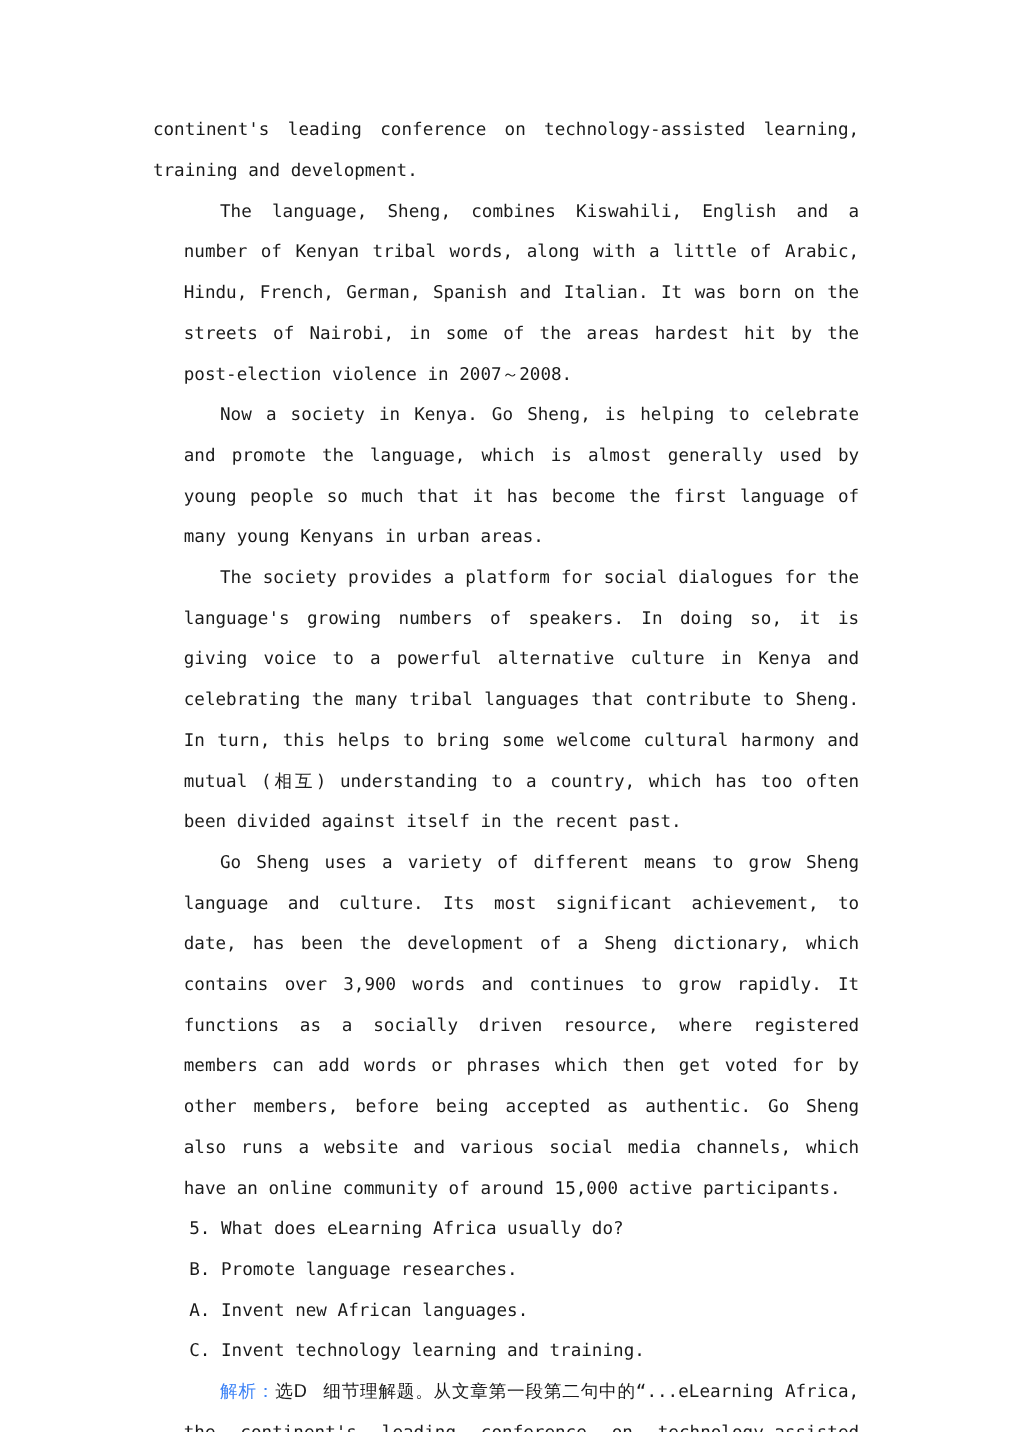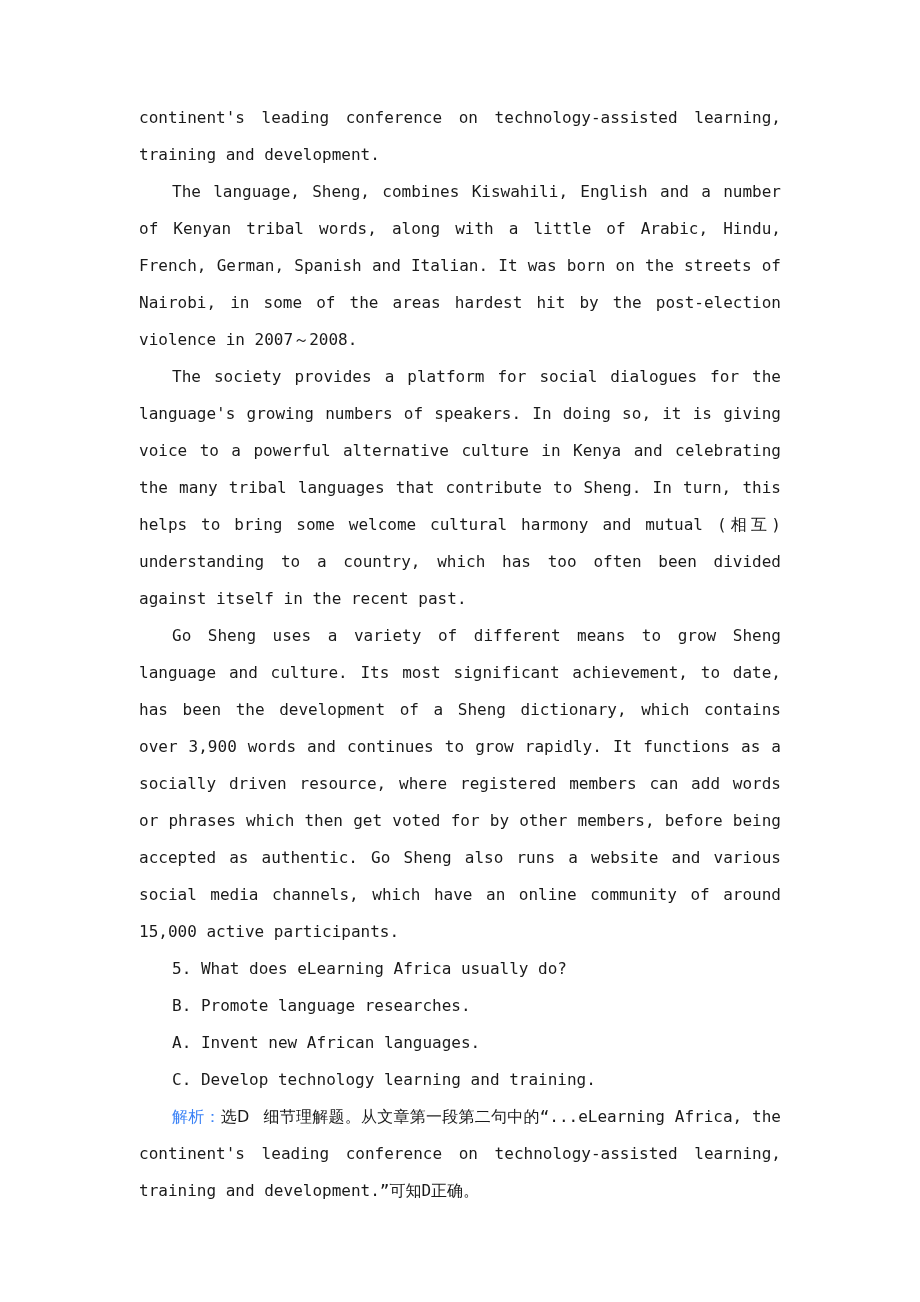--- a/index.html
+++ b/index.html
@@ -12,40 +12,41 @@
     font-family: "DejaVu Sans Mono", "Liberation Mono", monospace;
     font-size: 16px;
     line-height: 37px;
     color: #1a1a1a;
   }
   .para {
     margin: 0;
     text-align: justify;
     text-align-last: left;
   }
-  .indent { text-indent: 33px; }
+  .indent { text-indent: 33px; margin-left: 28px; }
   .q-line { margin: 0; padding-left: 33px; white-space: pre; }
   .label-guide { color: #e61ce6; font-family: "DejaVu Sans", sans-serif; }
   .label-analysis { color: #3b82f6; font-family: "DejaVu Sans", sans-serif; }
   .cjk { font-family: "DejaVu Sans", sans-serif; }
   .spacer { display: inline-block; width: 14px; }
 </style>
 </head>
 <body>
 
 <div class="page">
 
   <p class="para">continent's leading conference on technology-assisted learning, training and development.</p>
   <p class="para indent">The language, Sheng, combines Kiswahili, English and a number of Kenyan tribal words, along with a little of Arabic, Hindu, French, German, Spanish and Italian. It was born on the streets of Nairobi, in some of the areas hardest hit by the post-election violence in 2007～2008.</p>
+  <p class="para indent">Now a society in Kenya. Go Sheng, is helping to celebrate and promote the language, which is almost generally used by young people so much that it has become the first language of many young Kenyans in urban areas.</p>
   <p class="para indent">The society provides a platform for social dialogues for the language's growing numbers of speakers. In doing so, it is giving voice to a powerful alternative culture in Kenya and celebrating the many tribal languages that contribute to Sheng. In turn, this helps to bring some welcome cultural harmony and mutual (相互) understanding to a country, which has too often been divided against itself in the recent past.</p>
   <p class="para indent">Go Sheng uses a variety of different means to grow Sheng language and culture. Its most significant achievement, to date, has been the development of a Sheng dictionary, which contains over 3,900 words and continues to grow rapidly. It functions as a socially driven resource, where registered members can add words or phrases which then get voted for by other members, before being accepted as authentic. Go Sheng also runs a website and various social media channels, which have an online community of around 15,000 active participants.</p>
 
 
   <div>
     <p class="q-line">5. What does eLearning Africa usually do?</p>
     <p class="q-line">B. Promote language researches.</p>
     <p class="q-line">A. Invent new African languages.</p>
-    <p class="q-line">C. Develop technology learning and training.</p>
+    <p class="q-line">C. Invent technology learning and training.</p>
     <p class="para indent"><span class="label-analysis">解析：</span><span class="cjk">选D</span><span class="spacer"></span><span>细节理解题。从文章第一段第二句中的“...eLearning Africa, the continent's leading conference on technology-assisted learning, training and development.”可知D正确。</span></p>
   </div>
 
 
 </div>
 
 </body></html>

